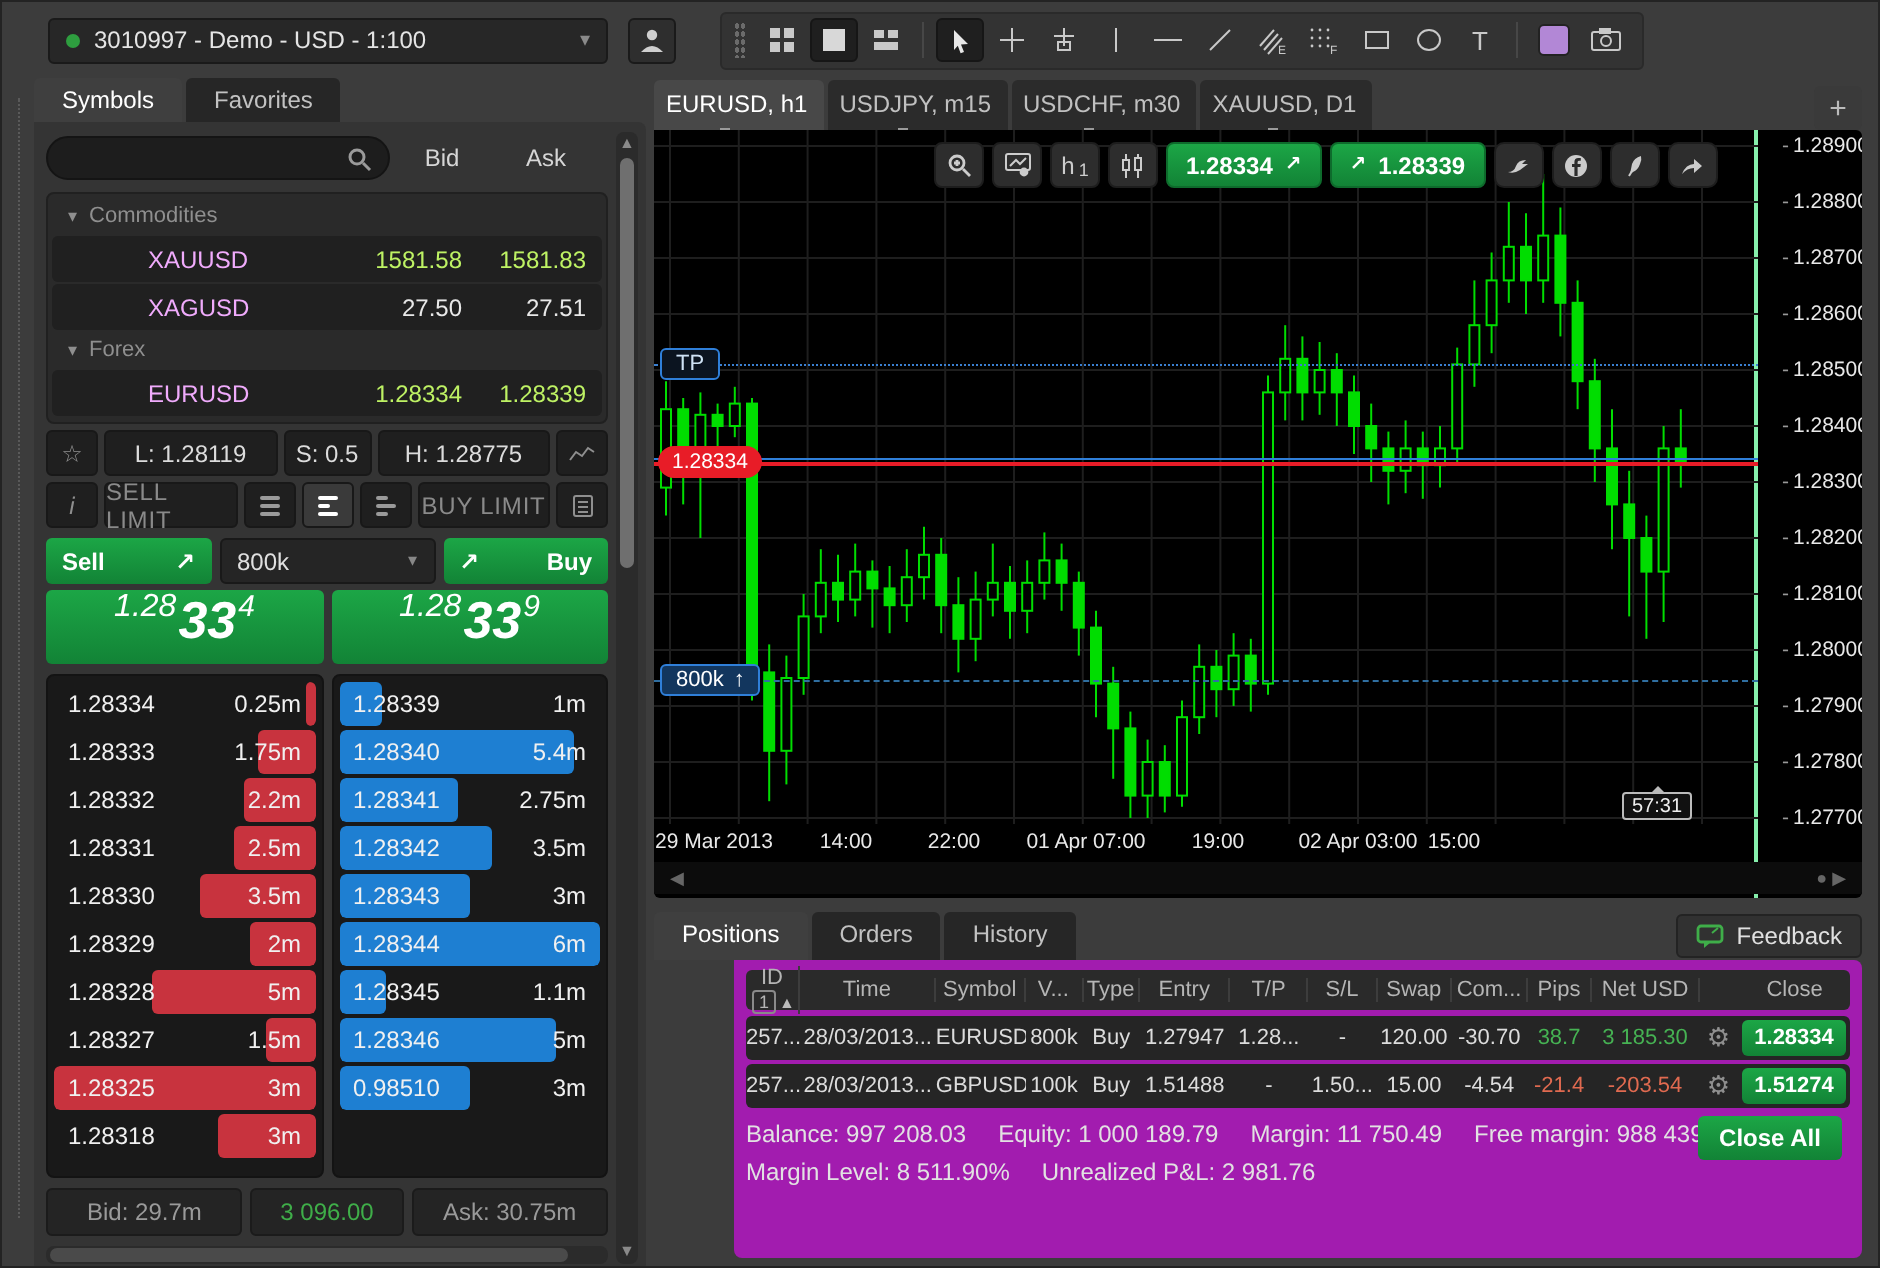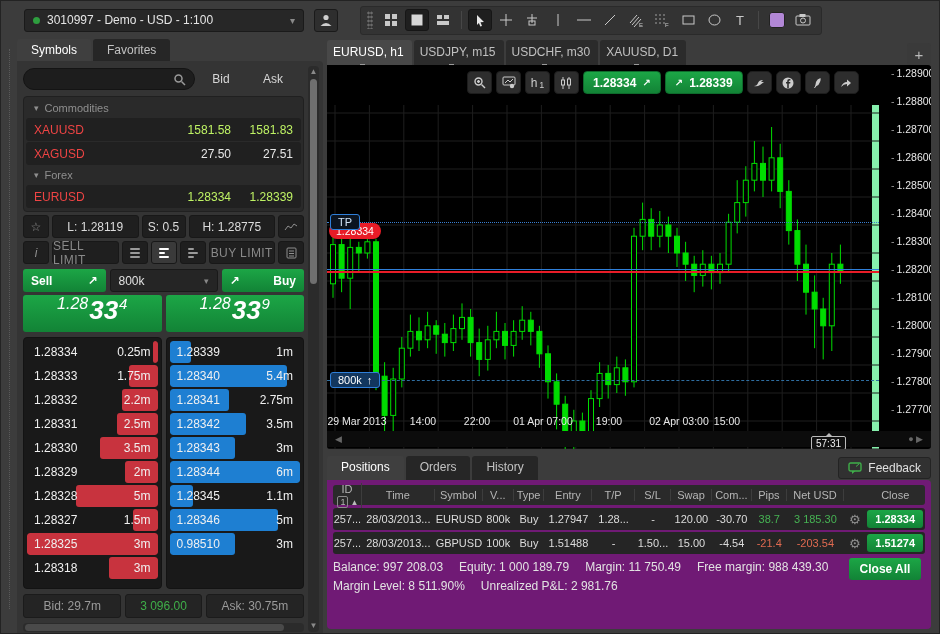--- a/index.html
+++ b/index.html
@@ -52,21 +52,21 @@
   .search-row { display: flex; align-items: center; height: 26px; margin-bottom: 4px; }
   .search-box { width: 172px; height: 22px; background: #1d1d1d; border: 1px solid #141414;
     border-radius: 11px; display: flex; align-items: center; padding: 0 8px; }
   .search-box input { flex: 1; background: transparent; border: 0; outline: none; color: #ddd; font-size: 12px; width: 100px;}
   .colheads { flex: 1; display: flex; color: #d6d6d6; }
   .colheads span { width: 52px; text-align: center; }
   .sym-list { background: #2a2a2a; border: 1px solid #202020; border-radius: 4px; padding: 2px; }
   .group-head { height: 18px; display: flex; align-items: center; gap: 6px; color: #8f8f8f; padding-left: 8px; font-size: 11px; }
   .sym-row { height: 23px; background: #202020; border-radius: 3px; margin: 1px 0;
     display: flex; align-items: center; padding: 0 8px; }
-  .sym-row .name { color: #ef4444; flex: 1; }
+  .sym-row .name { color: #f0abfc; flex: 1; margin-left: 40px; }
   .sym-row .px { width: 62px; text-align: right; }
   .px.green { color: #bef264; } .px.white { color: #e8e8e8; }
 
   .detail-row { display: flex; gap: 3px; margin-top: 3px; height: 23px; }
   .chip { background: #1f1f1f; border: 1px solid #181818; border-radius: 3px; color: #dcdcdc;
     display: flex; align-items: center; justify-content: center; }
   .chip.icon { width: 26px; color: #8f8f8f; }
   .chip.grow { flex: 1; }
   .chip.dim { color: #8a8a8a; letter-spacing: .4px; }
   .view-ico { width: 22px; }
@@ -126,21 +126,21 @@
   .ico-pop::after { content: ""; position: absolute; right: -2px; top: -2px; width: 4px; height: 4px;
     border-top: 1px solid #9a9a9a; border-right: 1px solid #9a9a9a; }
   .ico-dup::after { content: ""; position: absolute; left: 2px; top: 2px; width: 9px; height: 9px;
     border: 1px solid #9a9a9a; background: transparent; }
   .ico-x { color: #9a9a9a; font-size: 12px; line-height: 10px; }
   .tab-plus { margin-left: auto; width: 24px; height: 22px; background: #3a3a3a; border-radius: 3px;
     color: #bbb; display: flex; align-items: center; justify-content: center; font-size: 15px; }
 
   .chart-frame { position: relative; background: #000; height: 384px; border-radius: 0 3px 3px 3px; overflow: hidden; }
   .plot { position: absolute; left: 0; top: 0; width: 552px; height: 403px;
-    border-right: 7px solid #86efac; border-bottom: 1px solid #c9c9c9; margin-top: 40px; }
+    border-right: 2px solid #86efac; border-bottom: 1px solid #c9c9c9; }
   .plot svg { position: absolute; left: 0; top: 0; }
   .axis-y { position: absolute; left: 556px; top: 0; right: 0; height: 347px; font-size: 10.5px; color: #e8e8e8; }
   .axis-y .ylab { position: absolute; left: 8px; transform: translateY(-50%); }
   .axis-y .ylab::before { content: "-"; color: #999; margin-right: 2px; }
   .price-tag { position: absolute; left: 2px; height: 16px; background: #e81c27; color: #fff;
     border-radius: 8px; display: flex; align-items: center; padding: 0 7px; font-size: 10.5px; z-index: 3; }
   .axis-x { position: absolute; left: 0; top: 348px; width: 552px; height: 17px; color: #e8e8e8; font-size: 10.5px; }
   .axis-x span { position: absolute; top: 2px; transform: translateX(-50%); white-space: nowrap; }
   .chart-hscroll { position: absolute; left: 0; right: 0; top: 366px; height: 16px; background: #0c0c0c;
     display: flex; align-items: center; justify-content: space-between; padding: 0 8px; color: #666; font-size: 9px; }
@@ -167,21 +167,21 @@
     display: flex; align-items: center; }
   .countdown::before { content: ""; position: absolute; top: -4px; left: 50%; margin-left: -4px;
     border-left: 4px solid transparent; border-right: 4px solid transparent; border-bottom: 4px solid #bbb; }
 
   
   .positions-panel { margin-top: 7px; flex: 1; display: flex; flex-direction: column; position: relative; }
   .pos-tabs { display: flex; gap: 2px; height: 24px; }
   .feedback-btn { position: absolute; right: 0; top: 1px; height: 22px; background: #313131;
     border: 1px solid #232323; border-radius: 3px; display: flex; align-items: center; gap: 6px;
     padding: 0 9px; color: #e0e0e0; }
-  .pos-body { flex: 1; background: #701a75; border-radius: 0 4px 4px 4px; padding: 5px 6px; }
+  .pos-body { flex: 1; background: #a21caf; border-radius: 0 4px 4px 4px; padding: 5px 6px; margin-left: 40px; }
   .ptable-head { display: flex; height: 20px; align-items: center; background: #2a2a2a;
     border-radius: 3px; color: #b5b5b5; font-size: 11px; margin-bottom: 3px; }
   .ptable-head .hc { text-align: center; border-right: 1px solid #3d3d3d; }
   .ptable-head .hc:last-child, .ptable-head .hc.noborder { border-right: none; }
   .id-badge { display: inline-block; border: 1px solid #8a8a8a; border-radius: 2px; font-size: 9px;
     padding: 0 2px; line-height: 10px; margin: 0 2px; }
   .sort-arrow { font-size: 8px; color: #bbb; }
   .prow { display: flex; height: 22px; align-items: center; background: #252525; border-radius: 3px;
     margin-bottom: 2px; color: #dcdcdc; font-size: 11px; }
   .prow .c { text-align: center; white-space: nowrap; overflow: hidden; }

